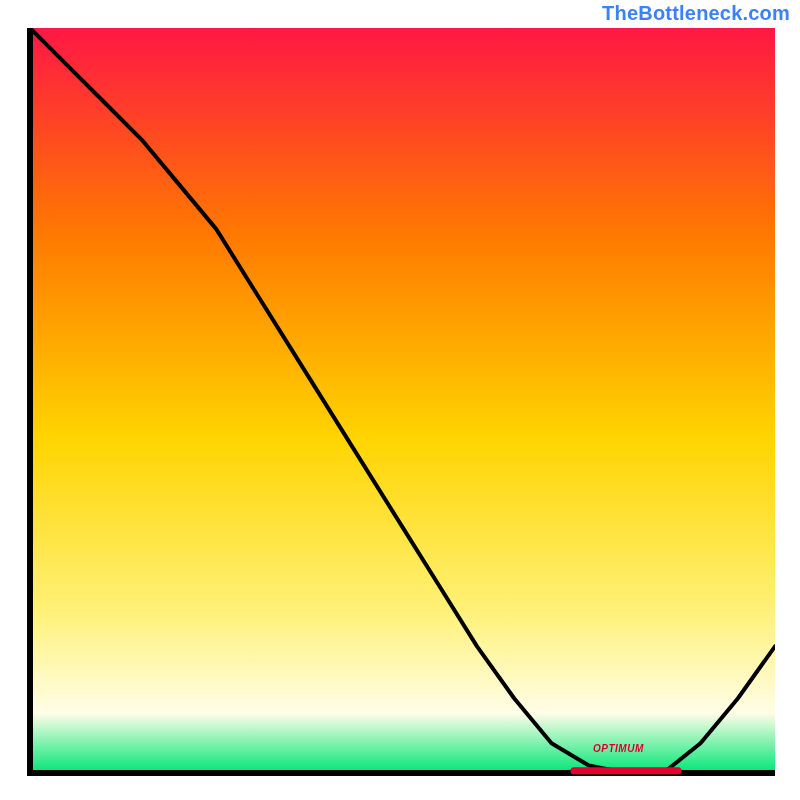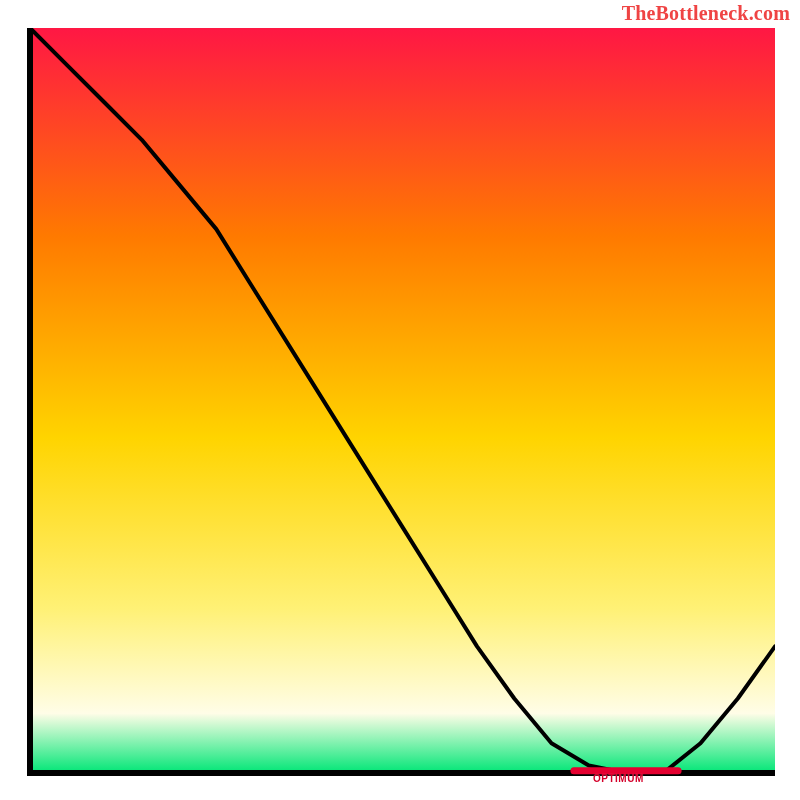--- a/index.html
+++ b/index.html
@@ -15,46 +15,46 @@
     position: relative;
     width: 800px;
     height: 800px;
   }
   .attribution {
     position: absolute;
     top: 2px;
     right: 10px;
     font-size: 20px;
     font-weight: bold;
-    color: #ef4444;
+    color: #3b82f6;
     letter-spacing: 0.2px;
-    font-family: Liberation Serif, serif;
   }
   .plot-wrap {
     position: absolute;
     left: 25px;
     top: 28px;
     width: 750px;
     height: 750px;
   }
   svg.plot {
     display: block;
     width: 750px;
     height: 750px;
   }
   .optimum-label {
     position: absolute;
     
     left: 568px;
-    top: 745px;
+    top: 715px;
     font-size: 10px;
     font-weight: bold;
     color: #d4002a;
     letter-spacing: 0.5px;
     text-shadow: 0 0 1px rgba(255,255,255,0.4);
+    font-style: italic;
   }
 </style>
 </head>
 <body>
 
 <div class="stage">
 
   <div class="attribution">TheBottleneck.com</div>
 
   <div class="plot-wrap">

